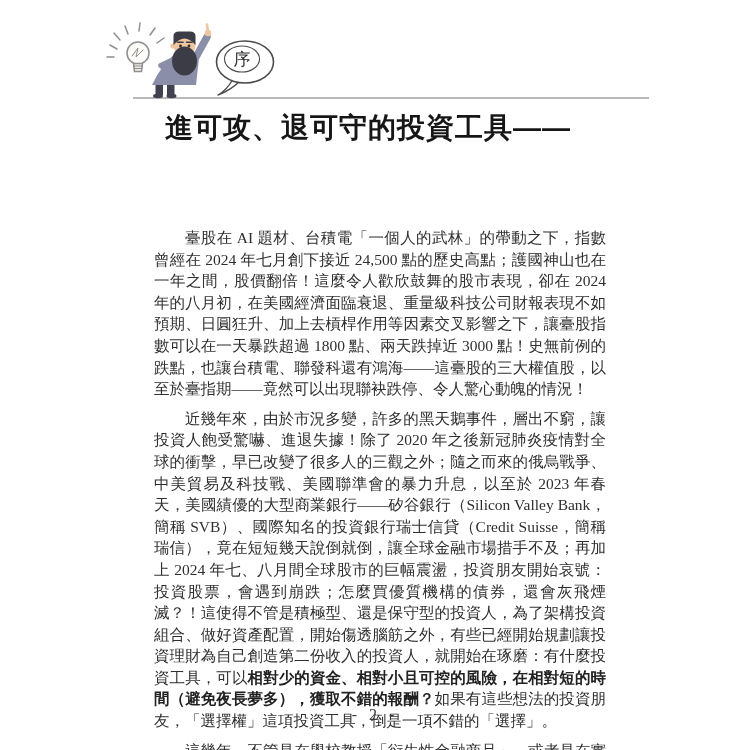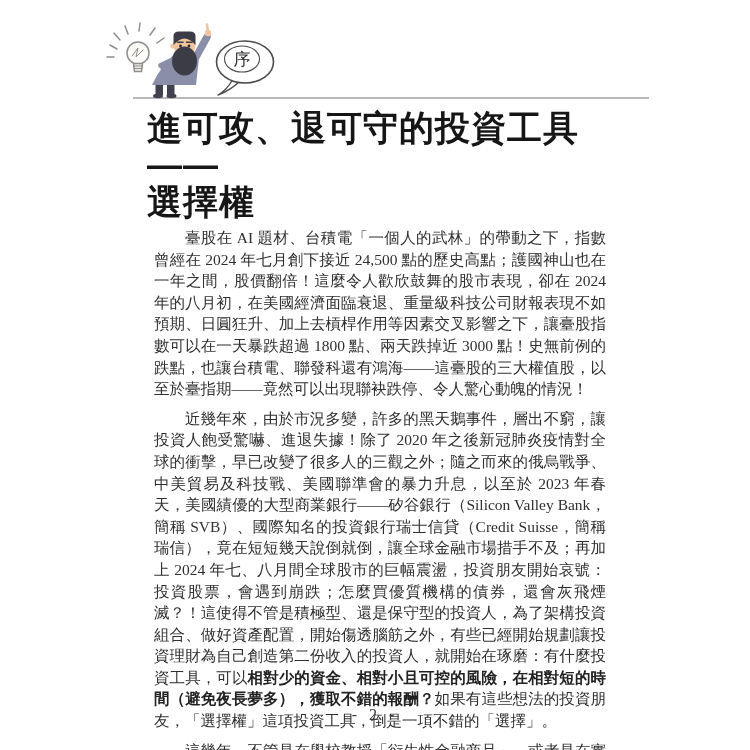--- a/index.html
+++ b/index.html
@@ -9,23 +9,23 @@
     color:#2f2f2f;overflow:hidden;
   }
   .rule{
     position:absolute;left:133px;top:97px;width:516px;height:2px;
     background:#b9b9b9;border:none;margin:0;
   }
   .illu{
     position:absolute;left:105px;top:20px;width:180px;height:84px;
   }
   .title{
-    position:absolute;left:147px;top:109px;width:480px;margin:0;
+    position:absolute;left:165px;top:109px;width:480px;margin:0;
     font-family:"Liberation Sans","DejaVu Sans",sans-serif;
-    font-weight:bold;font-size:35px;line-height:37px;letter-spacing:1px;
+    font-weight:bold;font-size:28px;line-height:37px;letter-spacing:1px;
     color:#161616;
   }
   .bodytext{
     position:absolute;left:146px;top:219px;width:468px;
     font-size:15.5px;line-height:21.6px;text-align:justify;
   }
   .bodytext p{margin:8px;text-indent:2em;}
   .bodytext .bold{font-weight:bold;color:#222;}
   .footer{
     position:absolute;left:0;top:706px;width:750px;text-align:center;
@@ -84,21 +84,21 @@
   </g>
 
   <g>
     <path d="M233,79 Q227,90 218,95 Q231,90 240,81 Z" fill="#ffffff" stroke="#4b4b4b" stroke-width="1.4" stroke-linejoin="round"></path>
     <ellipse cx="245" cy="62" rx="28.5" ry="21" fill="#ffffff" stroke="#4b4b4b" stroke-width="1.6"></ellipse>
     <ellipse cx="242" cy="59" rx="17.5" ry="13" fill="none" stroke="#4b4b4b" stroke-width="1.1"></ellipse>
     <text x="242" y="59" text-anchor="middle" dominant-baseline="central" font-family="Liberation Serif, DejaVu Serif, serif" font-size="17" fill="#2c2c2c">序</text>
   </g>
 </svg>
 
-<h1 class="title"><span>進可攻、退可守的投資工具——</span><br><span>選擇權</span></h1>
+<h1 class="title"><span>進可攻、退可守的投資工具——</span><br></h1>
 
 <section class="bodytext" id="body-paragraphs">
     <p><span>臺股在 AI 題材、台積電「一個人的武林」的帶動之下，指數曾經在 2024 年七月創下接近 24,500 點的歷史高點；護國神山也在一年之間，股價翻倍！這麼令人歡欣鼓舞的股市表現，卻在 2024 年的八月初，在美國經濟面臨衰退、重量級科技公司財報表現不如預期、日圓狂升、加上去槓桿作用等因素交叉影響之下，讓臺股指數可以在一天暴跌超過 1800 點、兩天跌掉近 3000 點！史無前例的跌點，也讓台積電、聯發科還有鴻海——這臺股的三大權值股，以至於臺指期——竟然可以出現聯袂跌停、令人驚心動魄的情況！</span></p>
     <p><span>近幾年來，由於市況多變，許多的黑天鵝事件，層出不窮，讓投資人飽受驚嚇、進退失據！除了 2020 年之後新冠肺炎疫情對全球的衝擊，早已改變了很多人的三觀之外；隨之而來的俄烏戰爭、中美貿易及科技戰、美國聯準會的暴力升息，以至於 2023 年春天，美國績優的大型商業銀行——矽谷銀行（Silicon Valley Bank，簡稱 SVB）、國際知名的投資銀行瑞士信貸（Credit Suisse，簡稱瑞信），竟在短短幾天說倒就倒，讓全球金融市場措手不及；再加上 2024 年七、八月間全球股市的巨幅震盪，投資朋友開始哀號：投資股票，會遇到崩跌；怎麼買優質機構的債券，還會灰飛煙滅？！這使得不管是積極型、還是保守型的投資人，為了架構投資組合、做好資產配置，開始傷透腦筋之外，有些已經開始規劃讓投資理財為自己創造第二份收入的投資人，就開始在琢磨：有什麼投資工具，可以</span><span class="bold">相對少的資金、相對小且可控的風險，在相對短的時間（避免夜長夢多），獲取不錯的報酬？</span><span>如果有這些想法的投資朋友，「選擇權」這項投資工具，倒是一項不錯的「選擇」。</span></p>
     <p><span>這幾年，不管是在學校教授「衍生性金融商品」、或者是在實務界跟投資朋友討論資產配置，常常會有學生提到，在投資選擇權時，面臨到的一些問題。主要的問題不外乎是：選擇權的觀念難懂、策略複雜、不知如何選擇標的等。</span></p>
   </section>
 
 <div class="footer">
   <span>- 2 -</span>
 </div>

